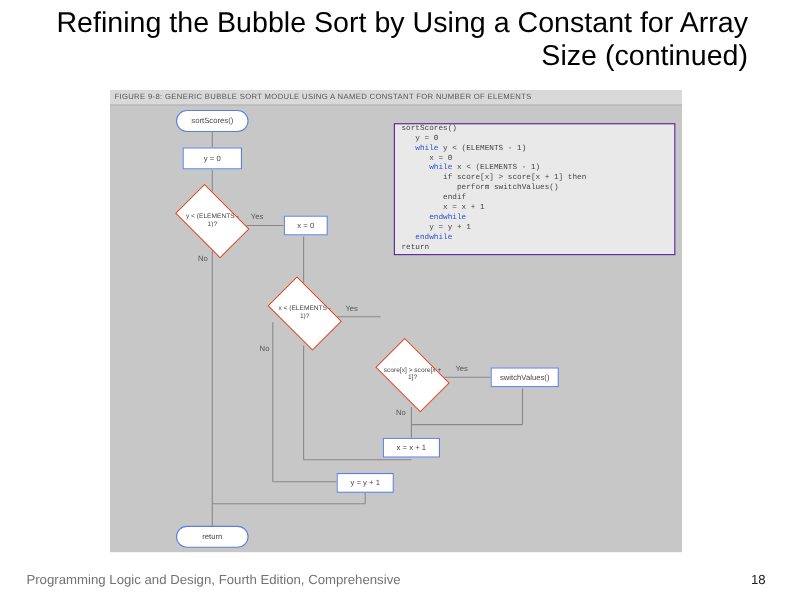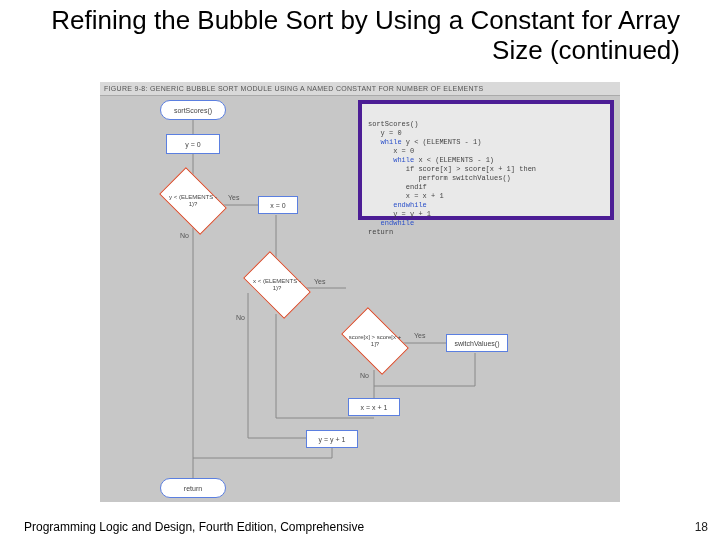--- a/index.html
+++ b/index.html
@@ -1,31 +1,31 @@
 <!DOCTYPE html>
 <html><head>
 <meta charset="utf-8">
 <style>
 *{box-sizing:border-box;margin:0;padding:0}
 body{width:720px;height:540px;background:#fff;font-family:Arial,Helvetica,sans-serif;position:relative;overflow:hidden}
 .title{font-size:26px;text-align:right;padding:6px 40px 4px;line-height:1.15}
 .figure{position:absolute;left:100px;top:82px;width:520px;height:420px;background:#c7c7c7}
 .figbar{height:14px;background:#d9d9d9;border-bottom:1px solid #aaa;font:7px/14px Arial;color:#555;padding-left:4px;letter-spacing:.3px}
-.pseudo{position:absolute;right:6px;top:18px;width:256px;height:120px;background:#e9e9e9;border:4px solid #4c1d95;font:7px/9px "Courier New",monospace;color:#444;padding:16px 6px;white-space:pre}
+.pseudo{position:absolute;right:6px;top:30px;width:256px;height:120px;background:#e9e9e9;border:1px solid #4c1d95;font:7px/9px "Courier New",monospace;color:#444;padding:0 6px;white-space:pre}
 .pseudo b{color:#2a4fc9;font-weight:normal}
 .shape{position:absolute;font:7px/1 Arial;color:#444;text-align:center;display:flex;align-items:center;justify-content:center}
 .term{width:66px;height:20px;border:1px solid #5b7fe0;border-radius:10px;background:#fff}
 .proc{border:1px solid #5b7fe0;background:#fff}
 .dia{width:58px;height:38px;border:1px solid #d64a2a;background:#fff;transform:rotate(45deg)}
 .dia span{transform:rotate(-45deg);font-size:6px;line-height:7px}
 .lbl{position:absolute;font:7px Arial;color:#555}
 svg.lines{position:absolute;inset:0;width:100%;height:100%}
 svg.lines line{stroke:#888;stroke-width:1}
-.footer{position:absolute;bottom:6px;left:24px;font:12px Arial;color:#000000}
-.pagenum{position:absolute;bottom:6px;right:12px;font:12px Arial;color:#222}
+.footer{position:absolute;bottom:6px;left:24px;font:12px Arial;color:#737373}
+.pagenum{position:absolute;bottom:6px;right:24px;font:12px Arial;color:#222}
 </style>
 </head>
 <body>
 
 <div class="title">Refining the Bubble Sort by Using a Constant for Array Size (continued)</div>
 
 <div class="figure">
   <div class="figbar">FIGURE 9-8:  GENERIC BUBBLE SORT MODULE USING A NAMED CONSTANT FOR NUMBER OF ELEMENTS</div>
 
   <div class="pseudo"><span>sortScores()</span>

